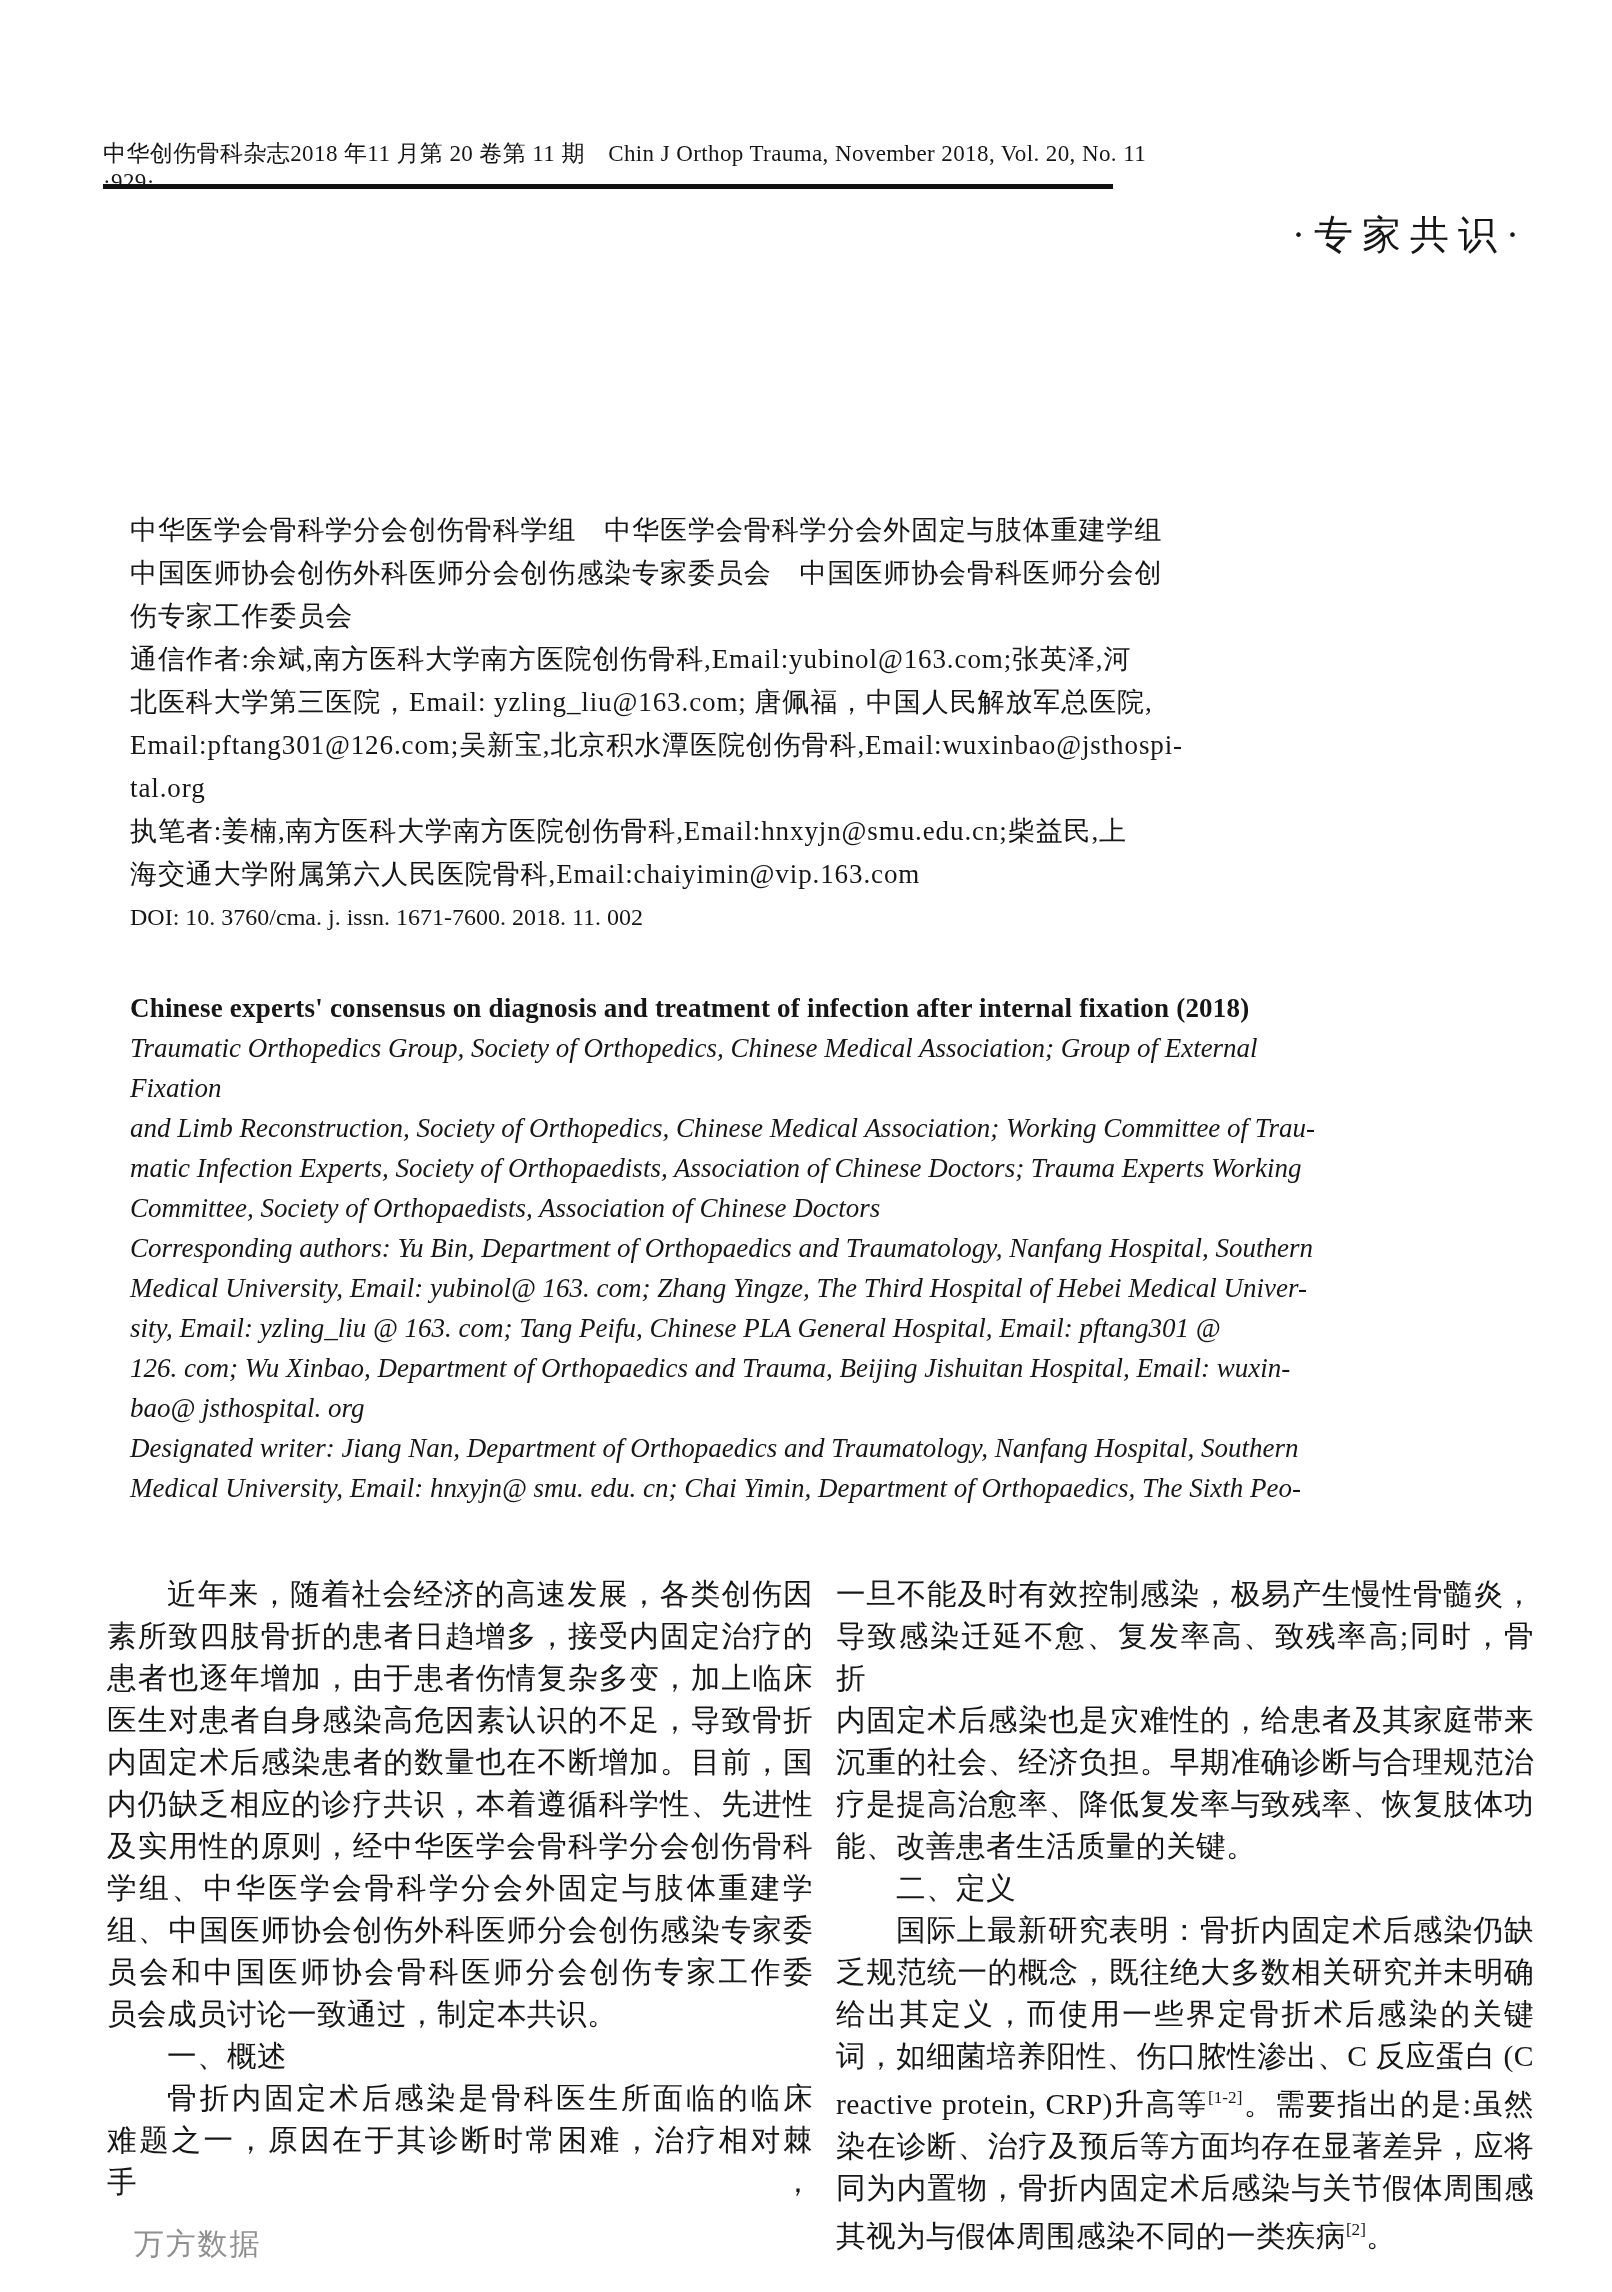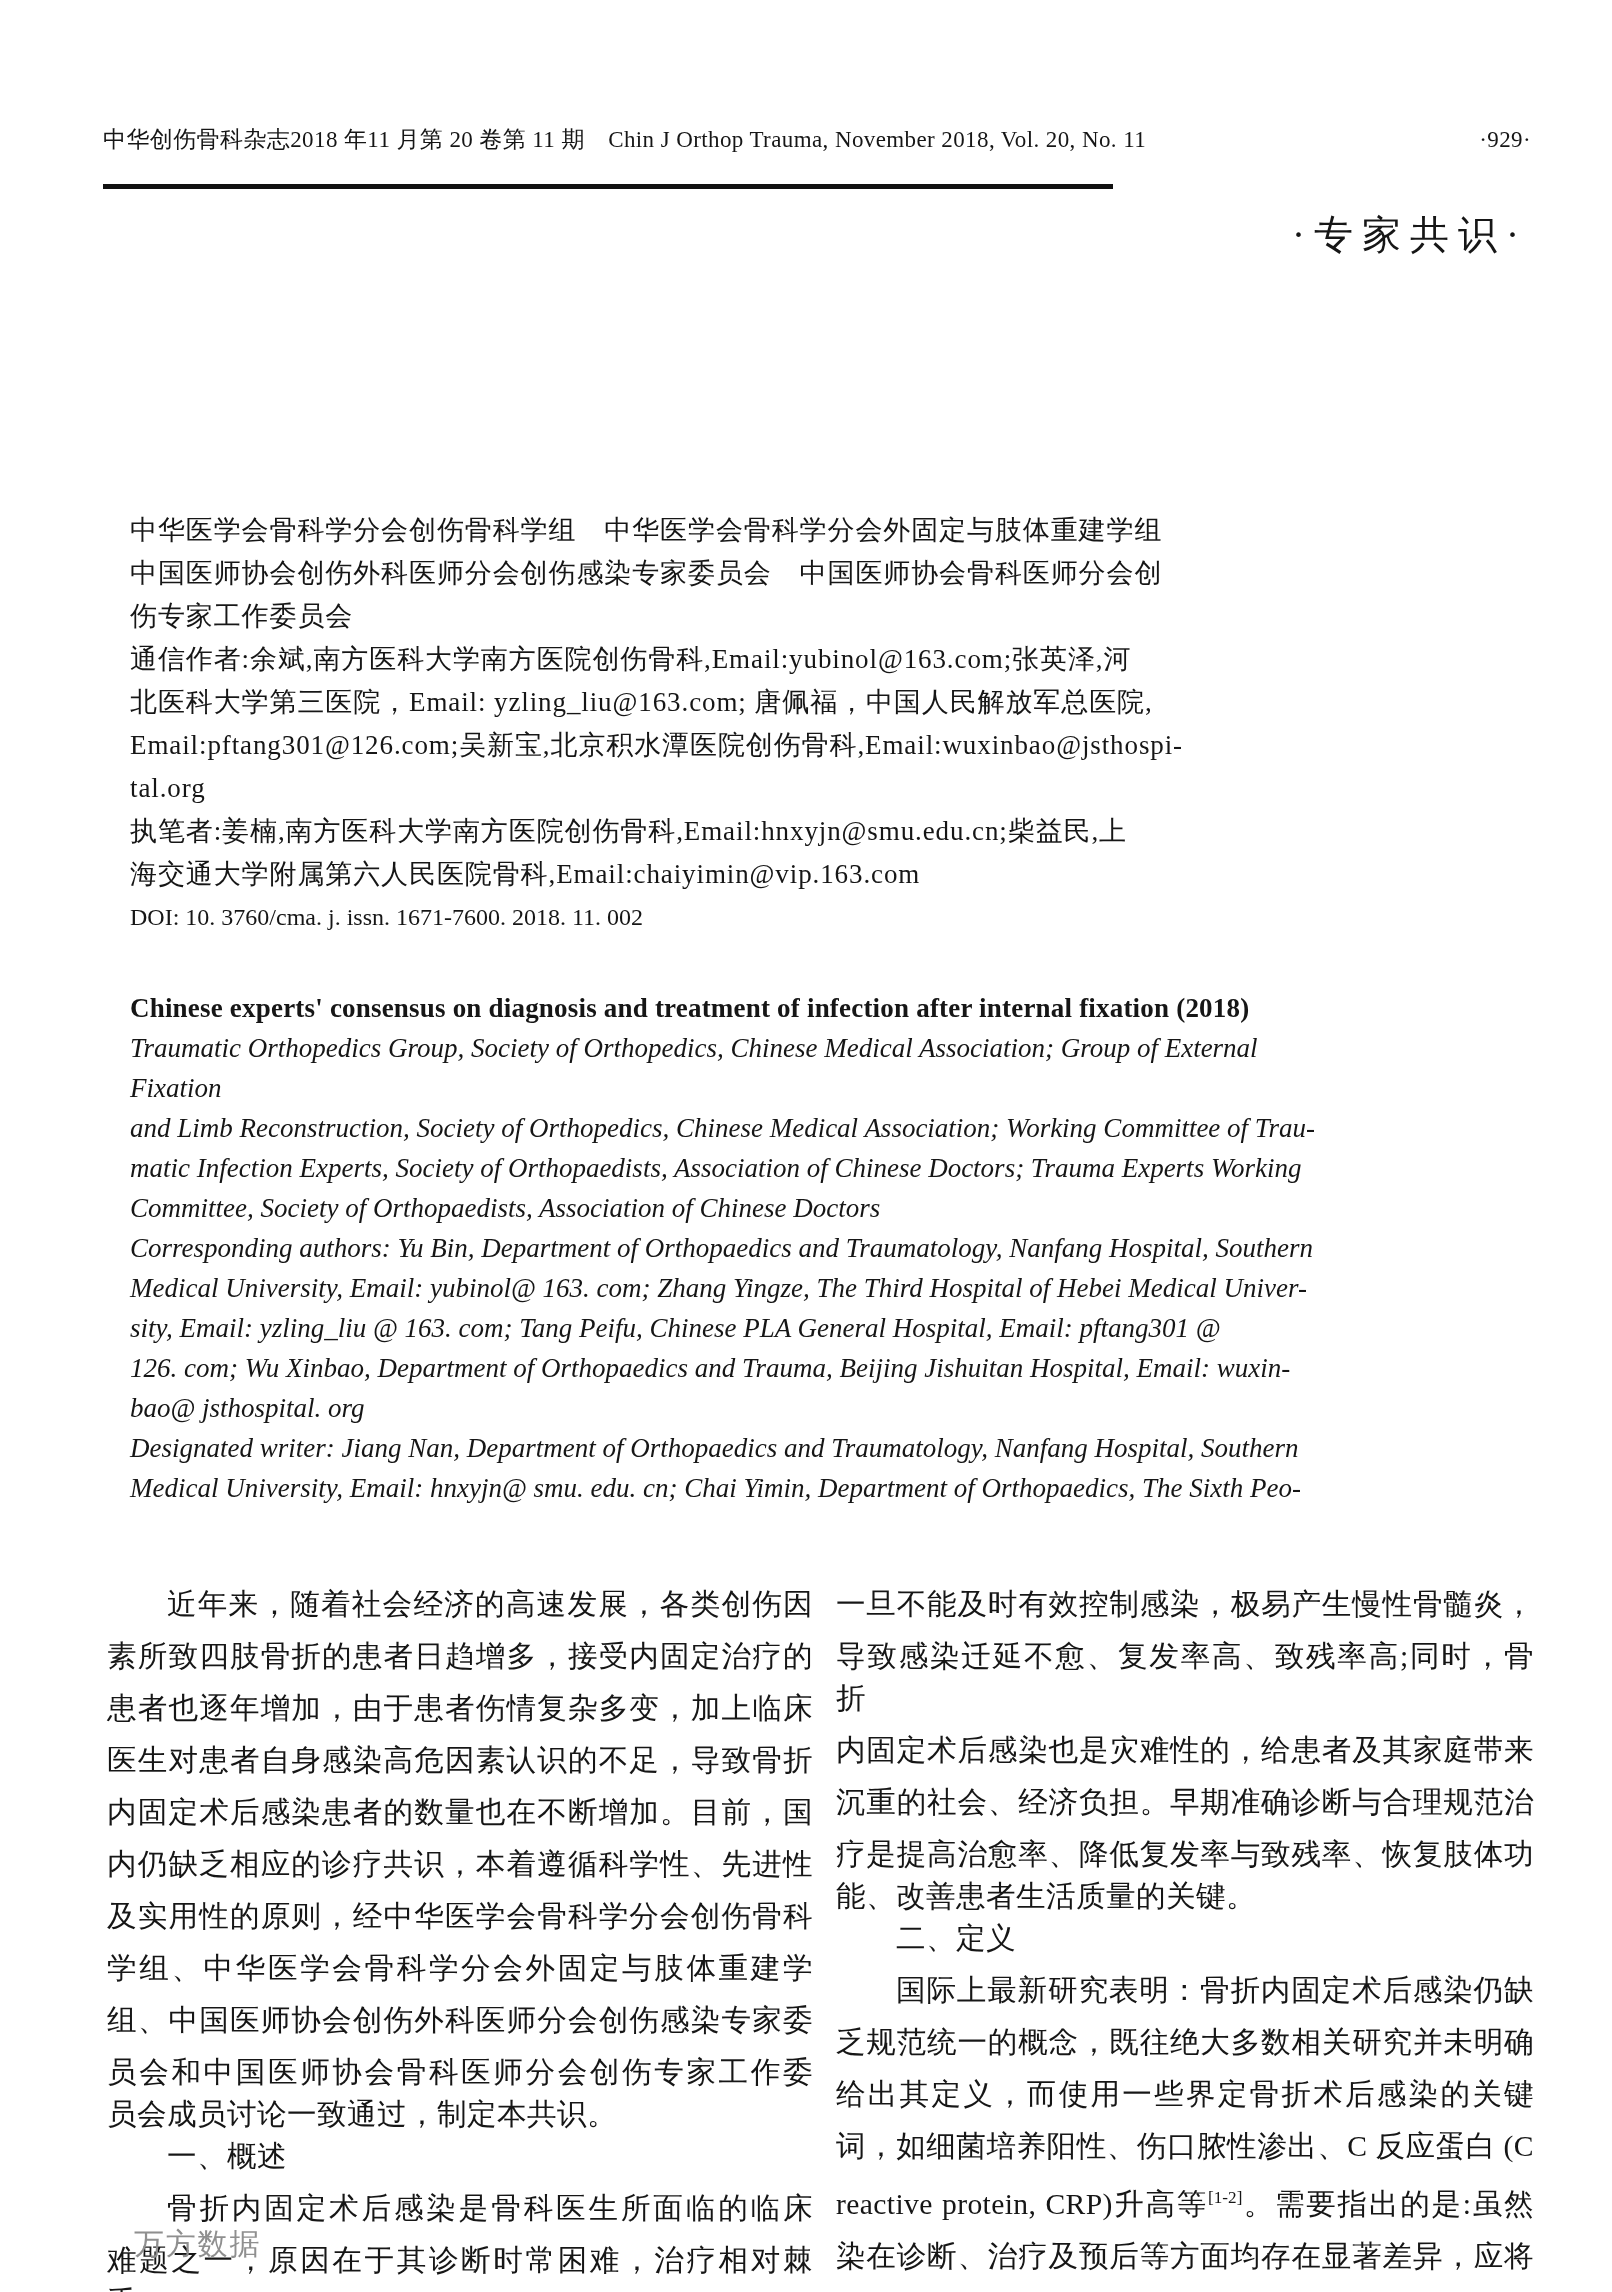--- a/index.html
+++ b/index.html
@@ -6,23 +6,23 @@
   .page{
     position:relative;
     width:1613px;height:2293px;
     background:#ffffff;
     color:#161616;
     font-family:"Liberation Serif","DejaVu Serif",serif;
     overflow:hidden;
   }
   
   .header-row{
-    position:absolute;left:103px;top:124px;width:1428px;
+    position:absolute;left:103px;top:138px;width:1428px;
     display:flex;justify-content:space-between;align-items:baseline;
-    font-size:23px;letter-spacing:0.4px;white-space:nowrap;
+    font-size:23px;letter-spacing:0.4px;white-space:nowrap;flex-direction:column;
   }
   .header-rule{
     position:absolute;left:103px;top:184px;width:1010px;height:4.5px;
     background:#111;
   }
   
   .section-label{
     position:absolute;right:85px;top:208px;
     font-size:39px;letter-spacing:9px;font-weight:500;white-space:nowrap;
   }
@@ -45,21 +45,21 @@
   .en-title{font-weight:700;font-style:normal;letter-spacing:0.2px;margin-top:10px;}
   .en-line{font-style:italic;}
   
   .col{
     position:absolute;top:1573px;
     font-size:29.6px;line-height:42px;letter-spacing:0.4px;
   }
   .col-left{left:107px;width:706px;}
   .col-right{left:836px;width:698px;}
   .bl{display:block;}
-  .j{text-align:justify;text-align-last:justify;margin-top:10px;}
+  .j{text-align:justify;text-align-last:justify;}
   .indent{padding-left:60px;}
   sup.ref{font-size:0.58em;vertical-align:super;letter-spacing:0;}
   
   .watermark{
     position:absolute;left:134px;top:2224px;
     font-size:30px;color:#8f8f8f;letter-spacing:1.8px;
   }
 </style>
 </head>
 <body>

